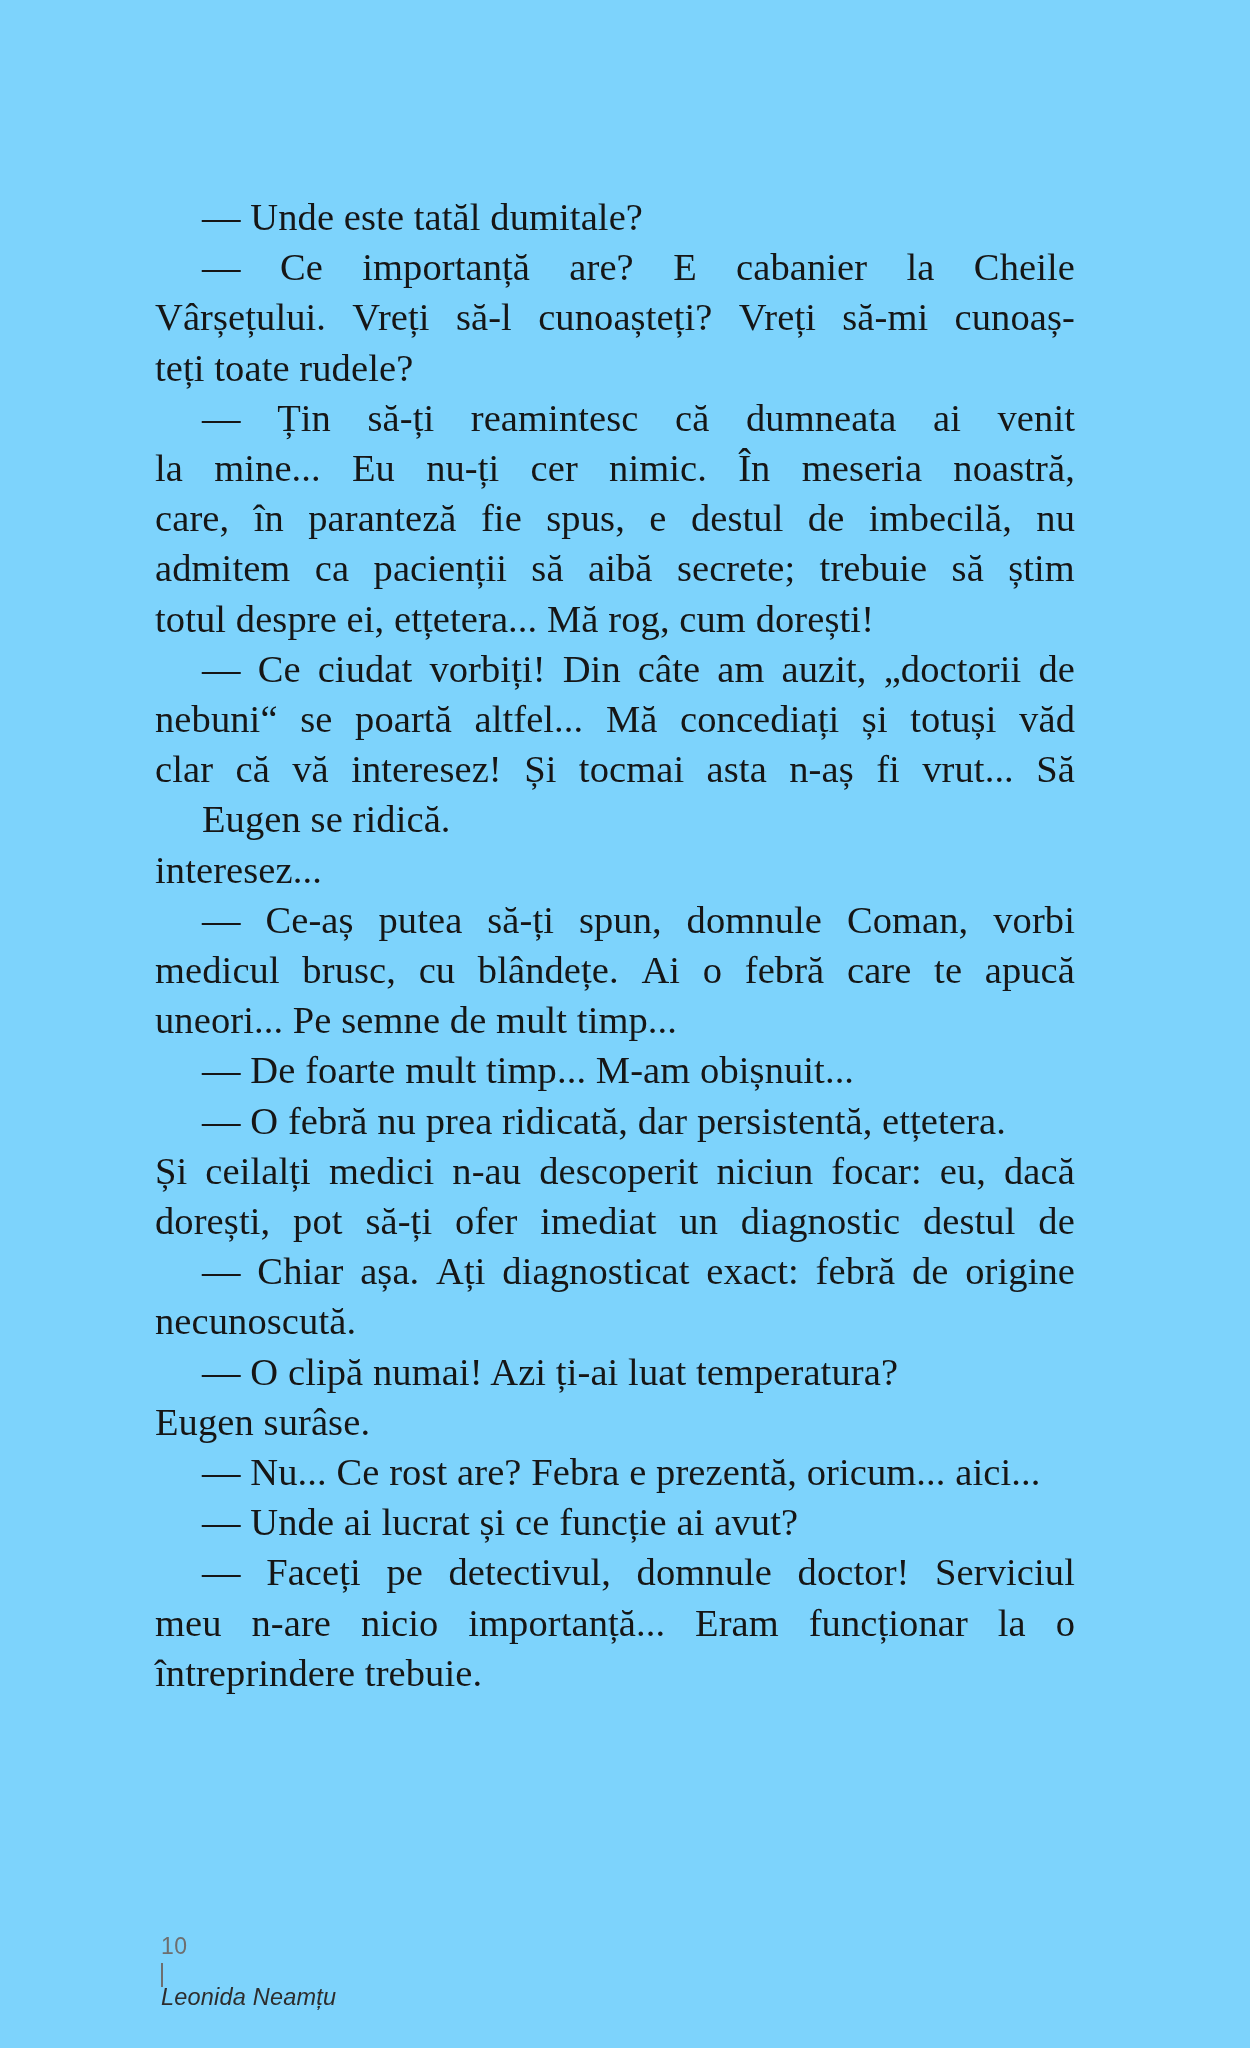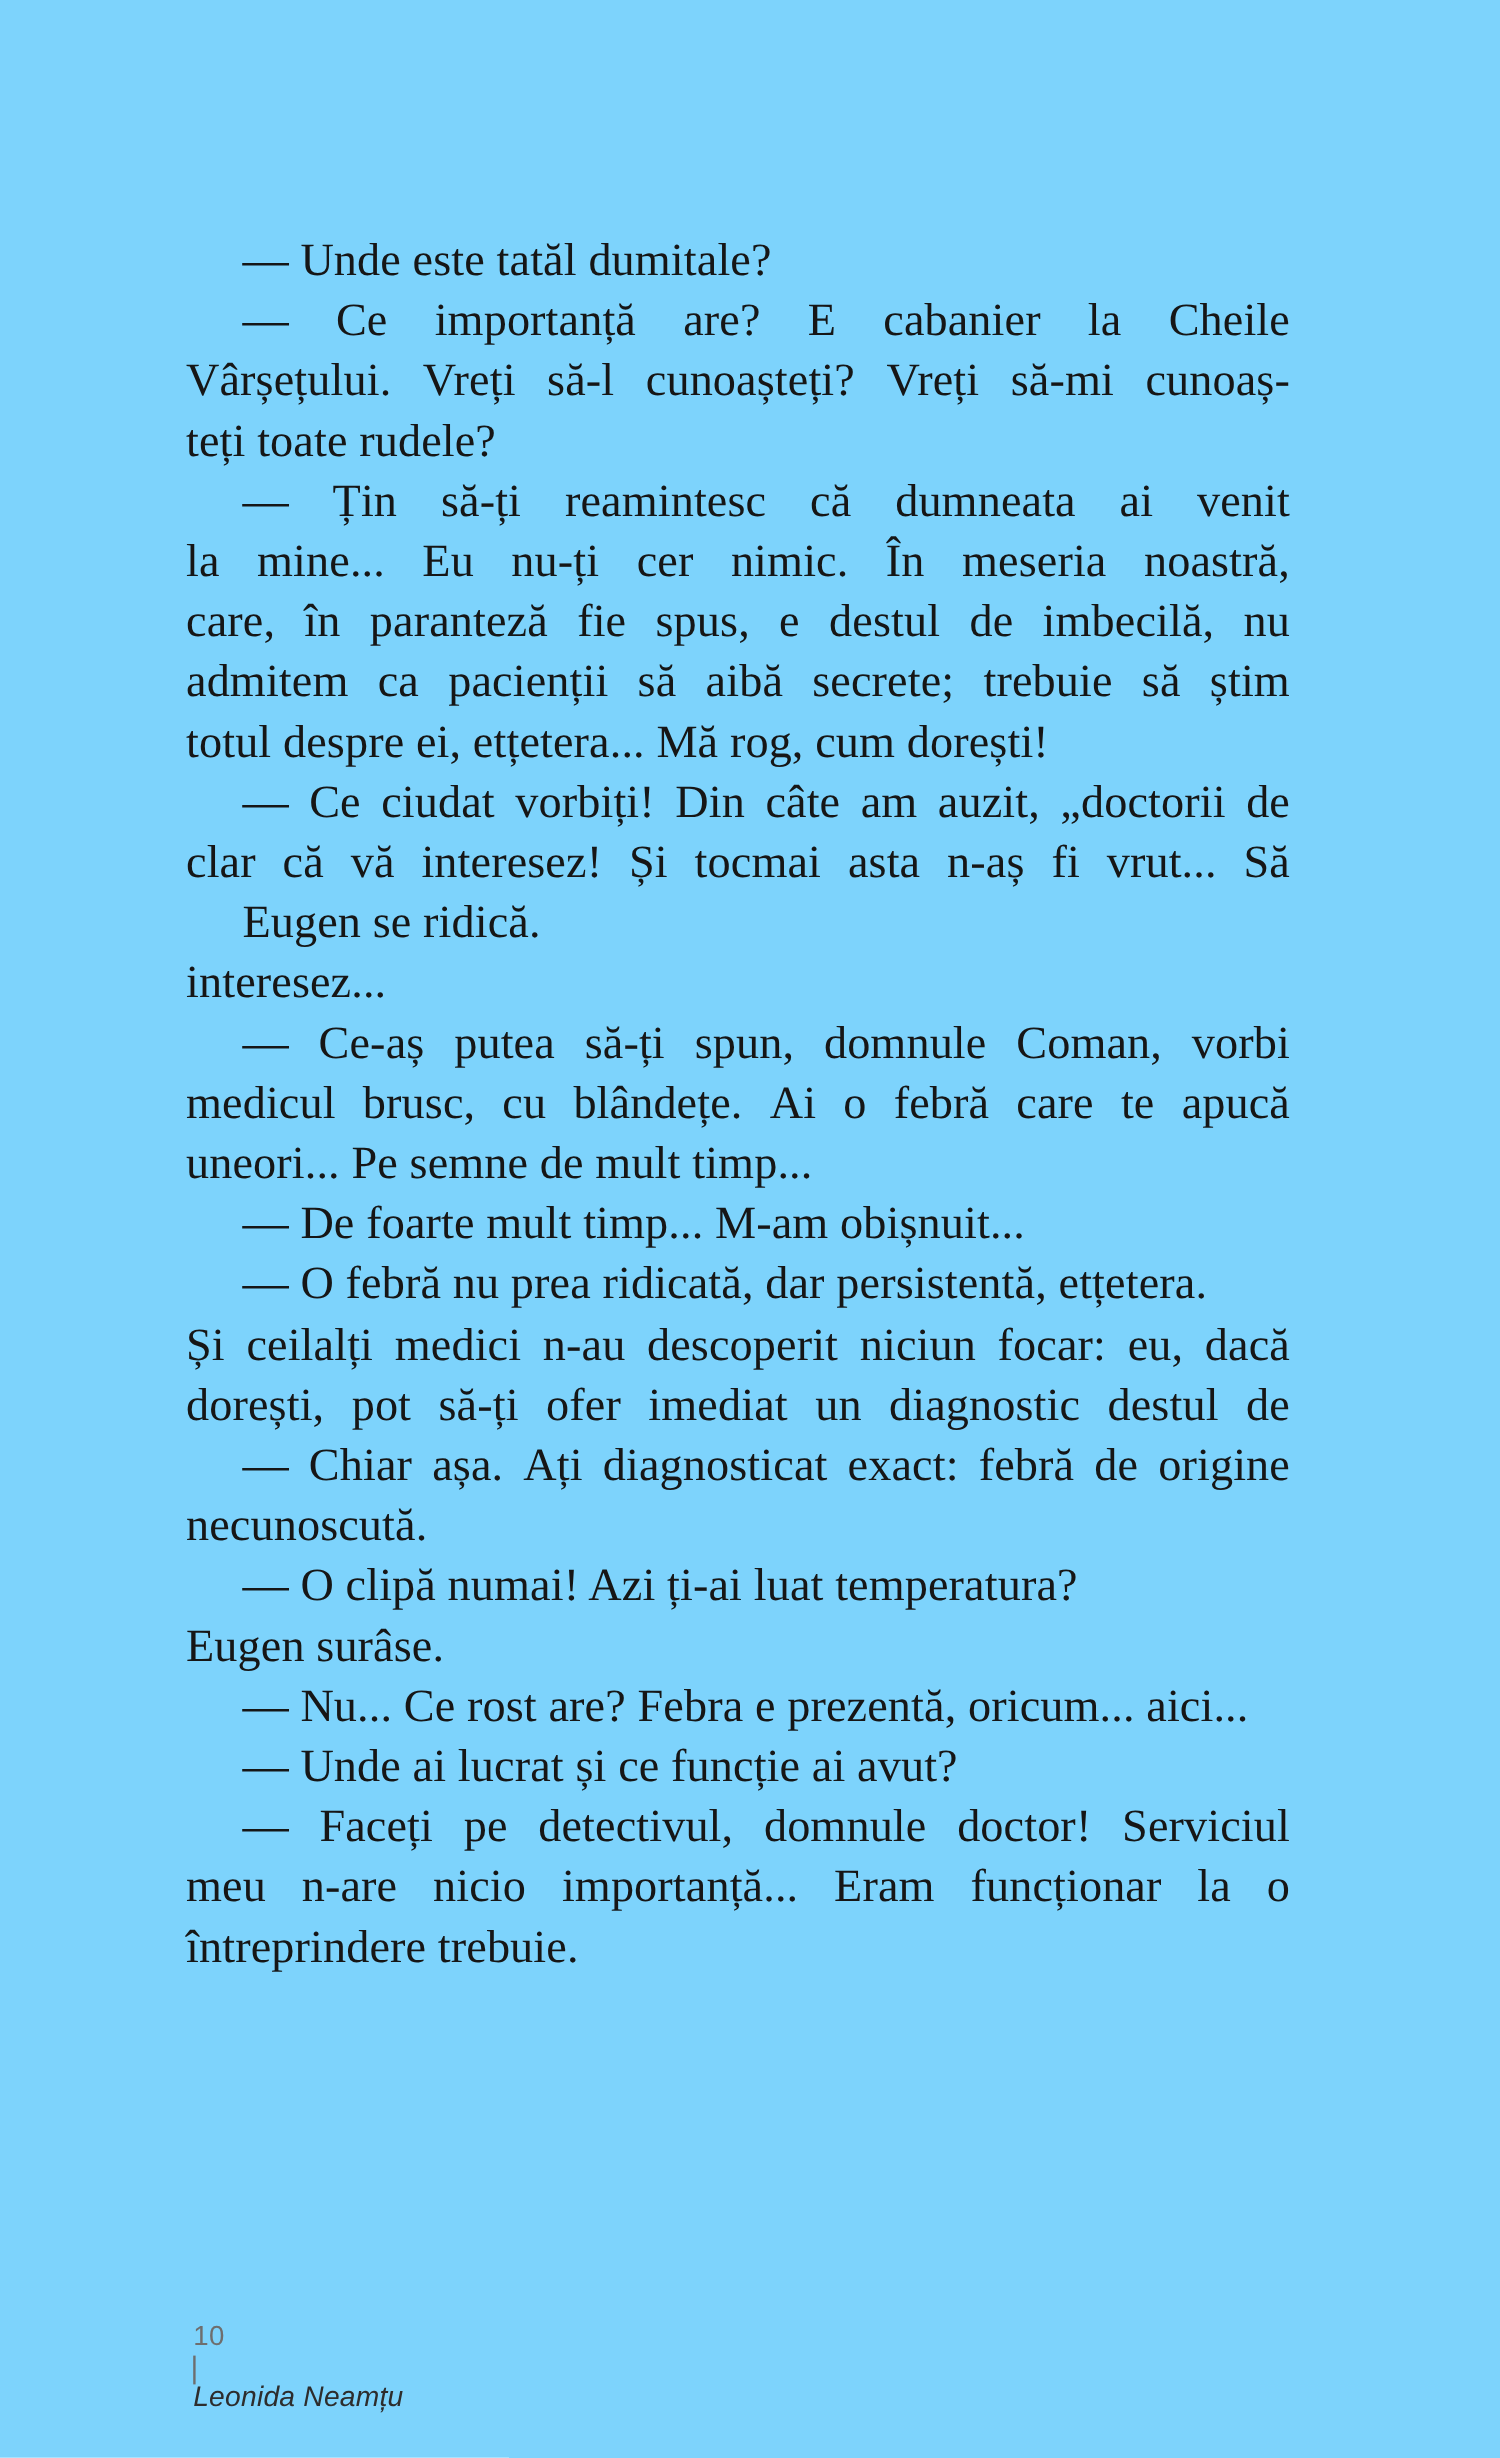--- a/index.html
+++ b/index.html
@@ -165,20 +165,31 @@
         <span>—</span>
         <span>Ce</span>
         <span>ciudat</span>
         <span>vorbiți!</span>
         <span>Din</span>
         <span>câte</span>
         <span>am</span>
         <span>auzit,</span>
         <span>„doctorii</span>
         <span>de</span>
+      </div>
+      <div class="ln j">
+        <span>nebuni“</span>
+        <span>se</span>
+        <span>poartă</span>
+        <span>altfel...</span>
+        <span>Mă</span>
+        <span>concediați</span>
+        <span>și</span>
+        <span>totuși</span>
+        <span>văd</span>
       </div>
       <div class="ln j">
         <span>clar</span>
         <span>că</span>
         <span>vă</span>
         <span>interesez!</span>
         <span>Și</span>
         <span>tocmai</span>
         <span>asta</span>
         <span>n-aș</span>

